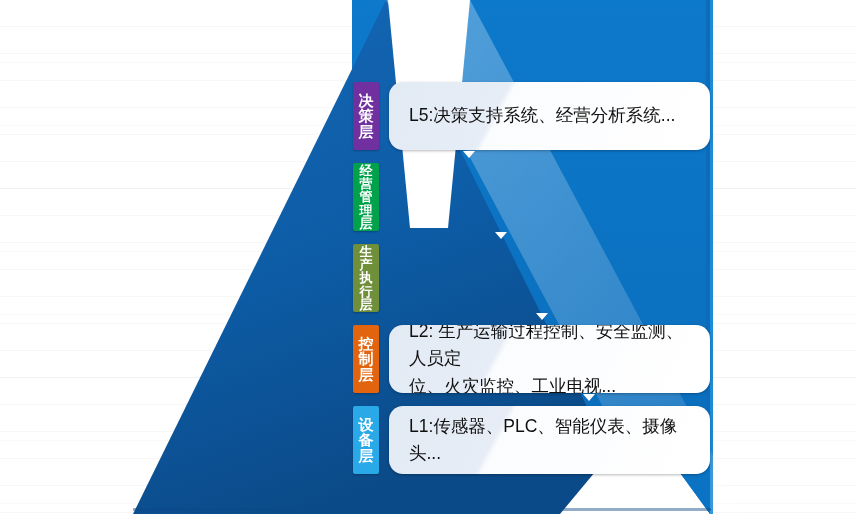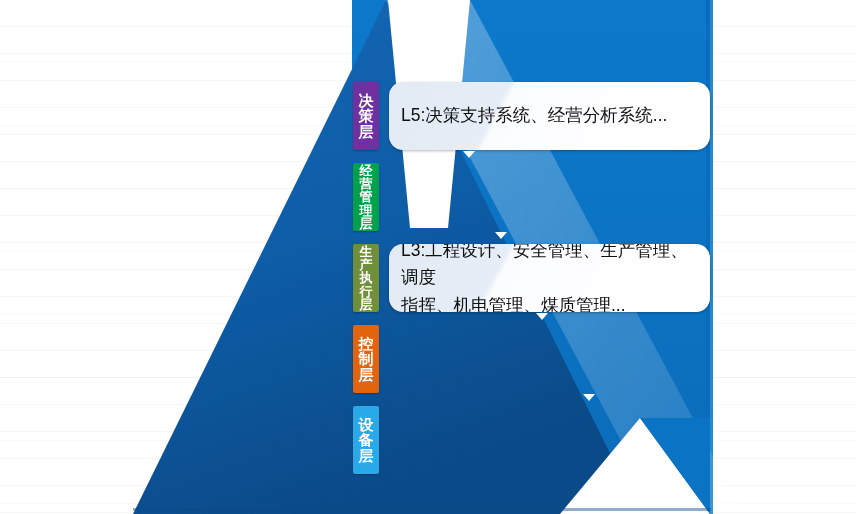--- a/index.html
+++ b/index.html
@@ -84,21 +84,21 @@
     display: block;
     text-align: center;
   }
   .card {
     margin-left: 10px;
     border-radius: 14px;
     background: linear-gradient(118deg, #e2eaf4 0%, #e6edf6 34%, #fbfcfe 36%, #ffffff 100%);
     box-shadow: 0 1px 3px rgba(0,0,0,0.28);
     display: flex;
     align-items: center;
-    padding: 0 12px;
+    padding: 0 20px;
     box-sizing: border-box;
     flex: 1 1 auto;
     overflow: hidden;
   }
   .card-text {
     font-size: 17.5px;
     line-height: 1.55;
     color: #101010;
     font-weight: 400;
     white-space: pre-line;
@@ -188,38 +188,41 @@
     <div class="notch" style="left:495px; top:232px;"></div>
 
     <div class="row" style="left:353px; top:244px; width:357px; height:68px;">
       <div class="chip" style="background:#6f8f3a; font-size:13px;">
         <span>生</span>
         <span>产</span>
         <span>执</span>
         <span>行</span>
         <span>层</span>
       </div>
-      <div class="card">
-        <div class="card-text">L3:工程设计、安全管理、生产管理、调度
-指挥、机电管理、煤质管理...</div>
-      </div>
     </div>
     <div class="notch" style="left:536px; top:313px;"></div>
 
     <div class="row" style="left:353px; top:325px; width:357px; height:68px;">
       <div class="chip" style="background:#e2640f;">
         <span>控</span>
         <span>制</span>
         <span>层</span>
       </div>
+      <div class="card">
+        <div class="card-text">L2: 生产运输过程控制、安全监测、人员定
+位、火灾监控、工业电视...</div>
+      </div>
     </div>
     <div class="notch" style="left:583px; top:394px;"></div>
 
     <div class="row" style="left:353px; top:406px; width:357px; height:68px;">
       <div class="chip" style="background:#29a9e8;">
         <span>设</span>
         <span>备</span>
         <span>层</span>
       </div>
+      <div class="card">
+        <div class="card-text">L1:传感器、PLC、智能仪表、摄像头...</div>
+      </div>
     </div>
 
   </div>
 </div>
 
 </body></html>

